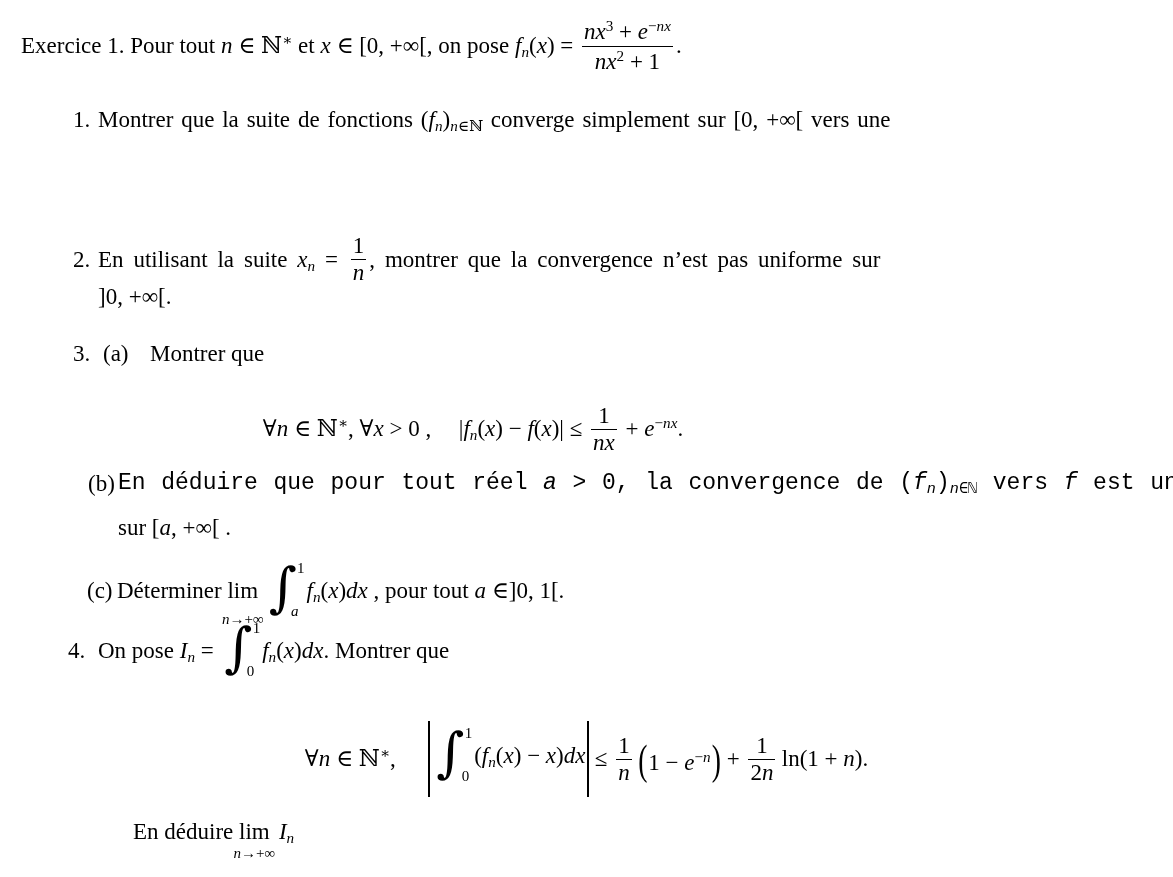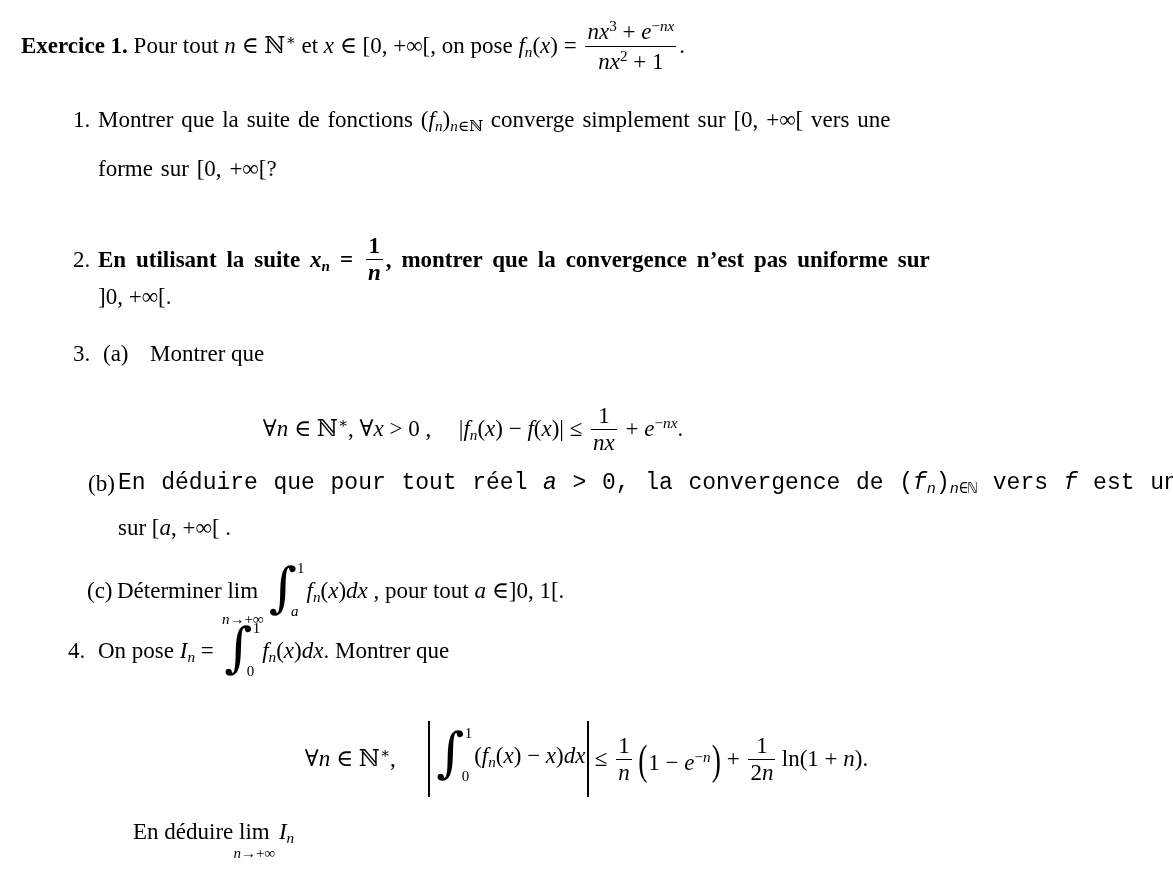--- a/index.html
+++ b/index.html
@@ -11,39 +11,39 @@
     position:relative;overflow:hidden;
   }
   .page{position:absolute;inset:0;}
   .blk{position:absolute;white-space:nowrap;}
 
   
   #header{left:21px;top:11px;line-height:58px;}
   #i1-num{left:73px;top:98px;line-height:43.5px;}
   #i1-text{left:98px;top:98px;line-height:43.5px;word-spacing:0.09em;}
   #i2-num{left:73px;top:225px;line-height:70px;}
-  #i2-l1{left:98px;top:225px;line-height:70px;word-spacing:0.18em;font-weight:bold;}
+  #i2-l1{left:98px;top:225px;line-height:70px;word-spacing:0.18em;}
   #i2-l2{left:98px;top:275px;line-height:43.5px;}
   #i3-num{left:73px;top:332px;line-height:43.5px;}
   #i3-a-label{left:103px;top:332px;line-height:43.5px;}
   #i3-a-text{left:150px;top:332px;line-height:43.5px;text-align:right;}
   #a-display{left:0;top:383px;width:946px;line-height:80px;text-align:center;}
   #b-label{left:88px;top:462px;line-height:43.5px;}
   #b-l1{left:118px;top:462px;line-height:43.5px;word-spacing:0.08em;font-family:Liberation Mono, monospace;}
   #b-l2{left:118px;top:506px;line-height:43.5px;}
   #c-label{left:87px;top:558px;line-height:66px;}
   #c-line{left:117px;top:558px;line-height:66px;}
   #i4-num{left:68px;top:618px;line-height:66px;}
   #i4-line{left:98px;top:618px;line-height:66px;}
   #d4{left:0;top:703px;width:1173px;line-height:100px;text-align:center;}
   #final-line{left:88px;top:810px;line-height:43.5px;margin-left:45px;}
 
   
   .it{font-style:italic;}
-  .bf{font-weight:700;}
+  .bf{font-weight:400;}
   .sup{font-size:66%;vertical-align:0.55em;}
   .sub{font-size:66%;vertical-align:-0.25em;}
   .sp{display:inline-block;}
 
   .frac{display:inline-block;vertical-align:middle;position:relative;top:-2px;text-align:center;margin:0 3px;}
   .frac .num,.frac .den{display:block;line-height:1.12;padding:0 2px;}
   .frac .den{border-top:1.4px solid #000;}
 
   .mop{display:inline-block;position:relative;}
   .mop-under{position:absolute;top:82%;left:50%;transform:translateX(-50%);font-size:15px;line-height:1;white-space:nowrap;}
@@ -64,21 +64,20 @@
 </head>
 <body>
 
 <div class="page">
 
   <div class="blk" id="header"><span class="bf">Exercice 1.</span><span>  Pour tout </span><span class="it">n</span><span> ∈ ℕ</span><span class="sup"><span>∗</span></span><span> et </span><span class="it">x</span><span> ∈ [0, +∞[, on pose </span><span class="it">f</span><span class="sub"><span class="it">n</span></span><span>(</span><span class="it">x</span><span>) = </span><span class="frac"><span class="num"><span class="it">nx</span><span class="sup"><span>3</span></span><span> + </span><span class="it">e</span><span class="sup"><span>−</span><span class="it">nx</span></span></span><span class="den"><span class="it">nx</span><span class="sup"><span>2</span></span><span> + 1</span></span></span><span>.</span></div>
 
   <div class="blk" id="i1-num">1.</div>
   <div class="blk" id="i1-text">
     <div><span>Montrer que la suite de fonctions (</span><span class="it">f</span><span class="sub"><span class="it">n</span></span><span>)</span><span class="sub"><span class="it">n</span><span>∈ℕ</span></span><span> converge simplement sur [0, +∞[ vers une</span></div>
-    <div><span>forme sur [0, +∞[?</span></div>
   </div>
 
   <div class="blk" id="i2-num">2.</div>
   <div class="blk" id="i2-l1"><span>En utilisant la suite </span><span class="it">x</span><span class="sub"><span class="it">n</span></span><span> = </span><span class="frac"><span class="num"><span>1</span></span><span class="den"><span class="it">n</span></span></span><span>, montrer que la convergence n’est pas uniforme sur</span></div>
   <div class="blk" id="i2-l2"><span>]0, +∞[.</span></div>
 
   <div class="blk" id="i3-num">3.</div>
   <div class="blk" id="i3-a-label">(a)</div>
   <div class="blk" id="i3-a-text"><span>Montrer que</span></div>
 

